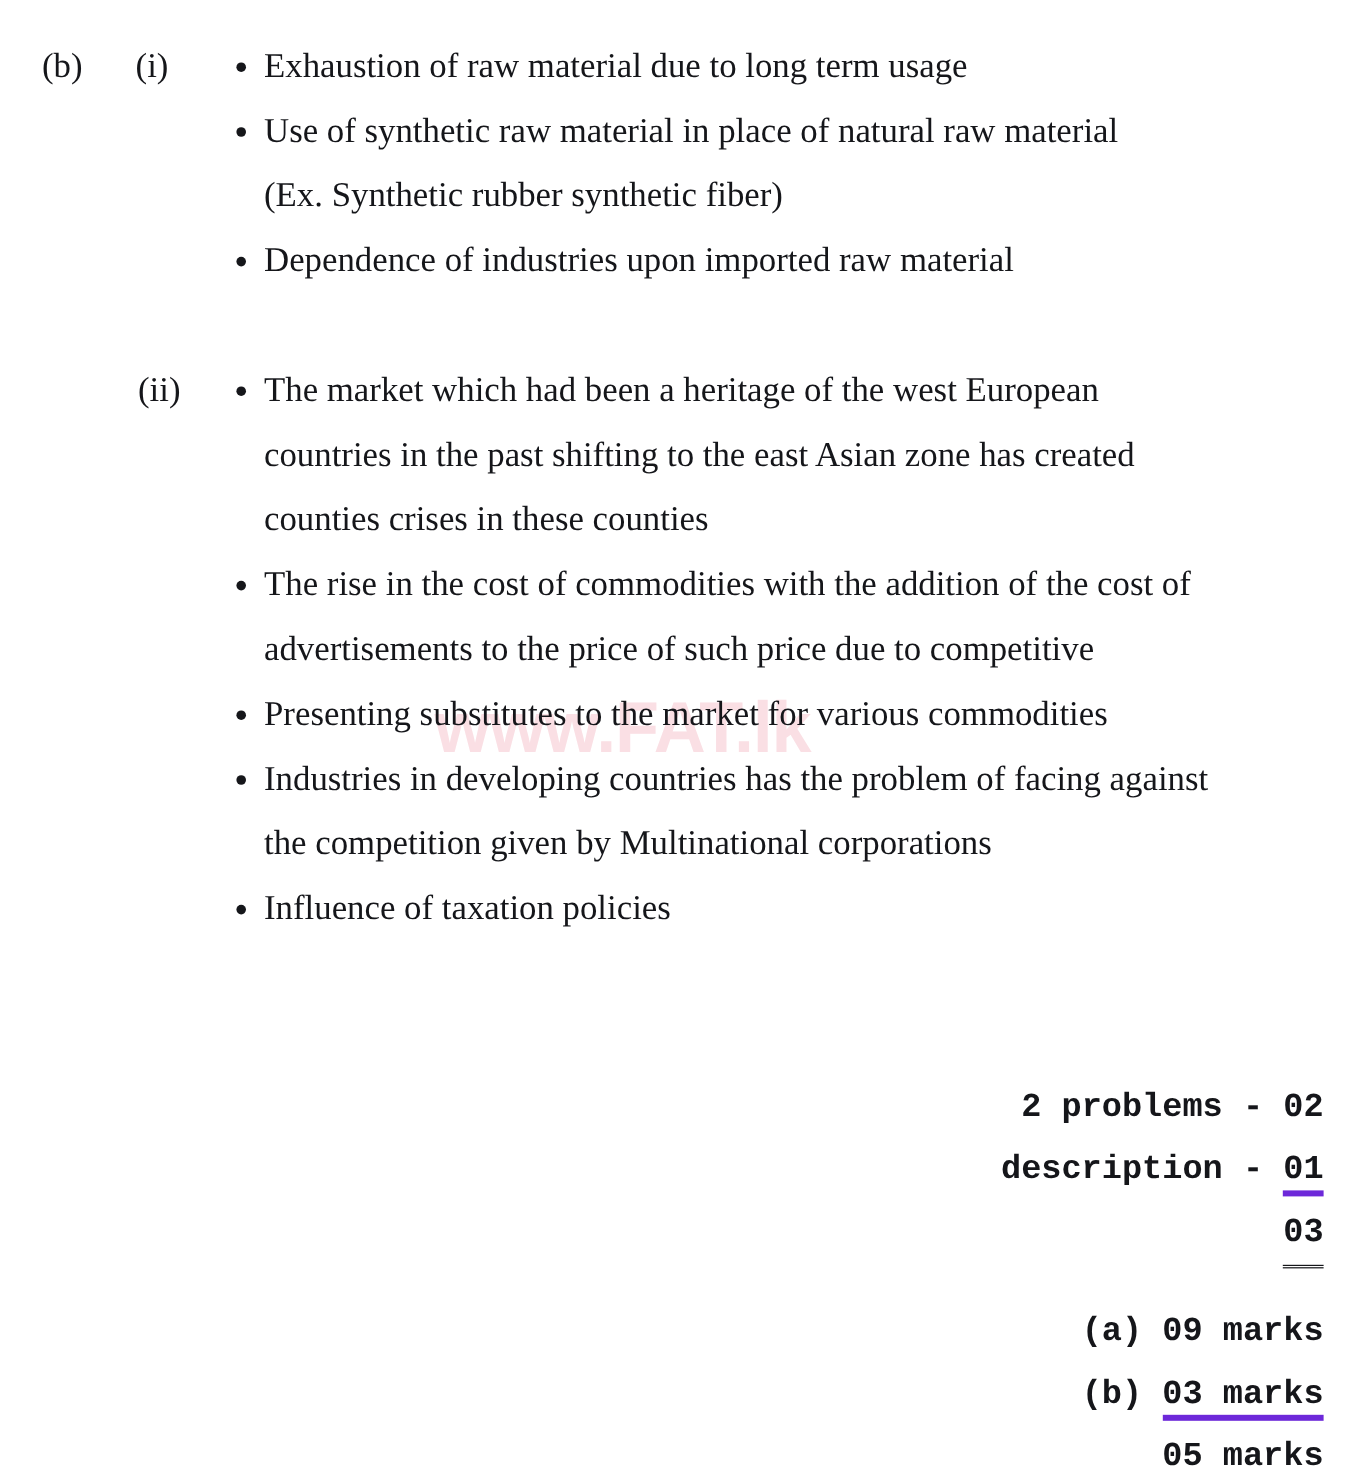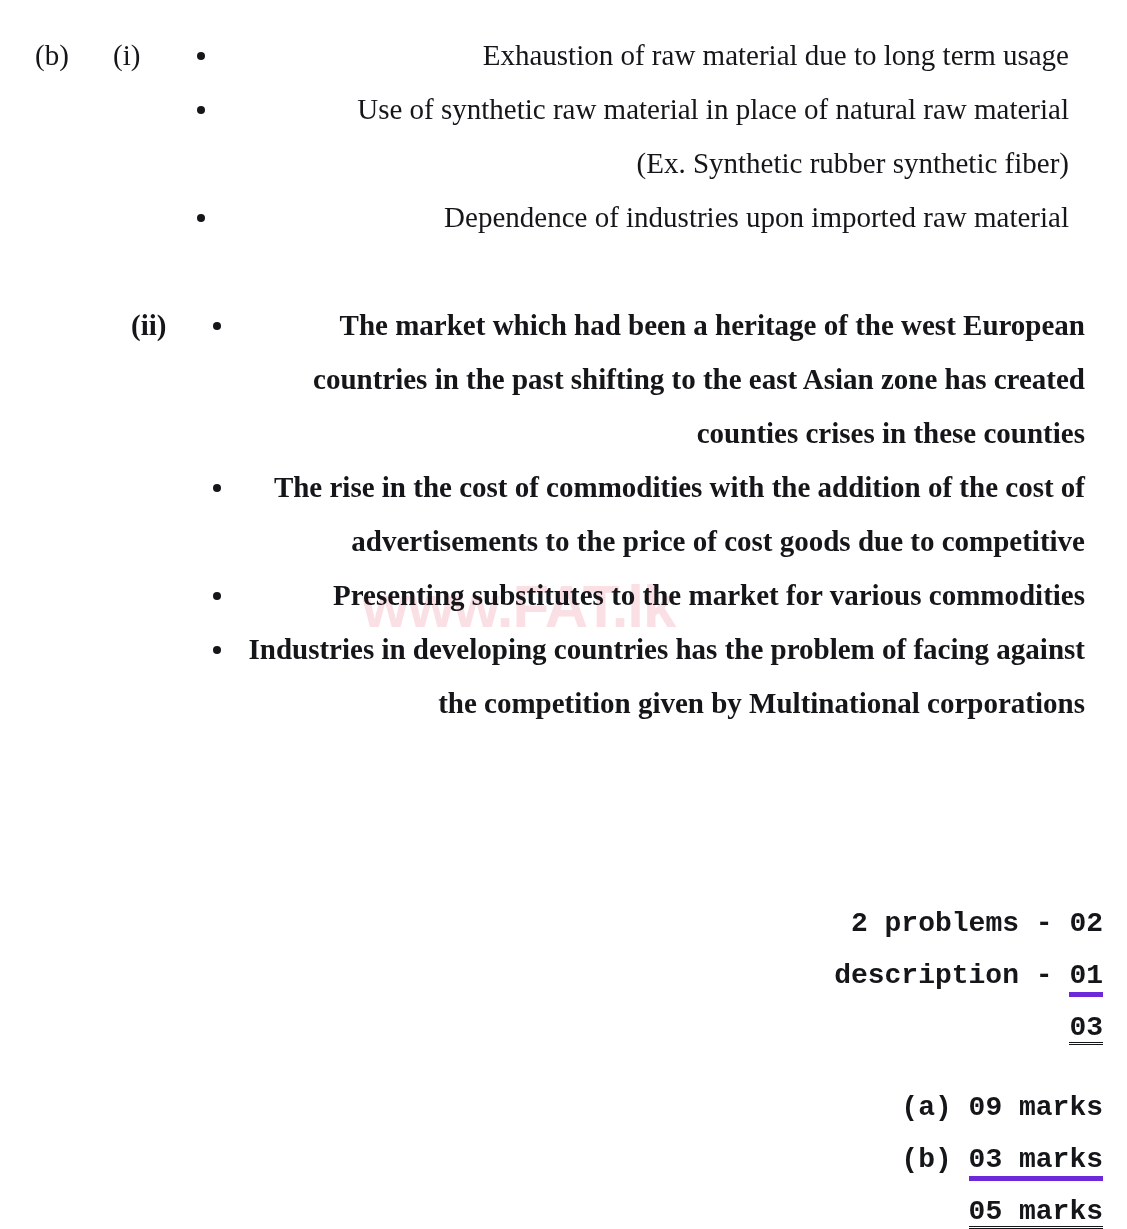--- a/index.html
+++ b/index.html
@@ -39,21 +39,21 @@
   }
 
   
   .qblock {
     position: absolute;
     display: flex;
     align-items: flex-start;
     z-index: 2;
   }
   #block-b-i  { left: 0;  top: 28px;  }
-  #block-b-ii { left: 16px;  top: 298px; font-weight: bold; }
+  #block-b-ii { left: 0;  top: 298px; }
 
   .part-label {
     width: 98px;
     padding-left: 35px;
     box-sizing: border-box;
     font-size: 29px;
     line-height: 54px;
     flex: 0 0 auto;
   }
   .roman-label {
@@ -71,21 +71,21 @@
     margin: 0;
     padding: 0;
     width: 875px;
     flex: 0 0 auto;
   }
   .bullet-list li {
     position: relative;
     padding-left: 26px;
     font-size: 29px;
     line-height: 54px;
-    text-align: right;
+    text-align: left;
   }
   .bullet-list li::before {
     content: "";
     position: absolute;
     left: 3px;
     top: 24px;
     width: 8px;
     height: 8px;
     border-radius: 50%;
     background: #15161a;
@@ -106,21 +106,21 @@
     line-height: 52px;
     z-index: 2;
   }
   .marks .row { white-space: nowrap; font-family: Liberation Mono, monospace; }
   .u1 {
     border-bottom: 5px solid #6d28d9;
     padding-bottom: 1px;
   }
   .u2 {
     border-bottom: 3px double #15161a;
-    padding-bottom: 0;
+    padding-bottom: 12px;
     line-height: 1.05;
     display: inline-block;
     margin-top: 10px;
   }
   .gap-row { height: 28px; }
 </style>
 </head>
 <body>
 
 <div class="page">
@@ -148,28 +148,31 @@
     <div class="part-label"></div>
     <div class="roman-label">(ii)</div>
     <ul class="bullet-list">
       <li>
         <span>The market which had been a heritage of the west European</span>
         <span class="cont">countries in the past shifting to the east Asian zone has created</span>
         <span class="cont">counties crises in these counties</span>
       </li>
       <li>
         <span>The rise in the cost of commodities with the addition of the cost of</span>
-        <span class="cont">advertisements to the price of cost goods due to competitive</span>
+        <span class="cont">advertisements to the price of such price due to competitive</span>
       </li>
       <li>
         <span>Presenting substitutes to the market for various commodities</span>
       </li>
       <li>
         <span>Industries in developing countries has the problem of facing against</span>
         <span class="cont">the competition given by Multinational corporations</span>
+      </li>
+      <li>
+        <span>Influence of taxation policies</span>
       </li>
     </ul>
   </div>
 
   <div class="marks">
     <div class="row">
       <span>2 problems - </span><span>02</span>
     </div>
     <div class="row">
       <span>description - </span><span class="u1">01</span>

